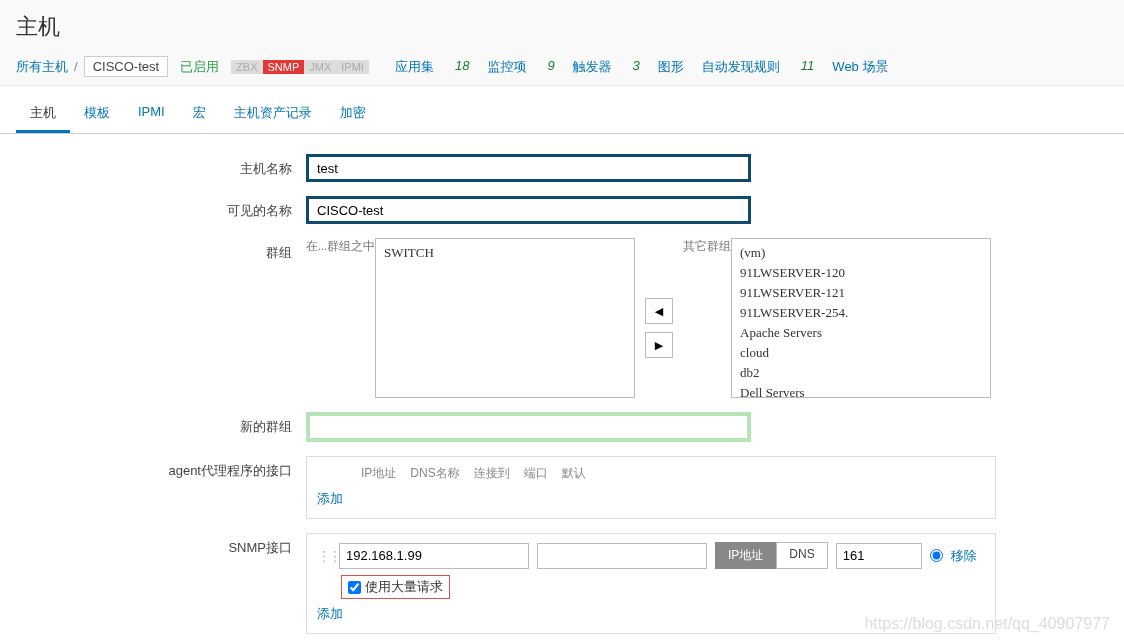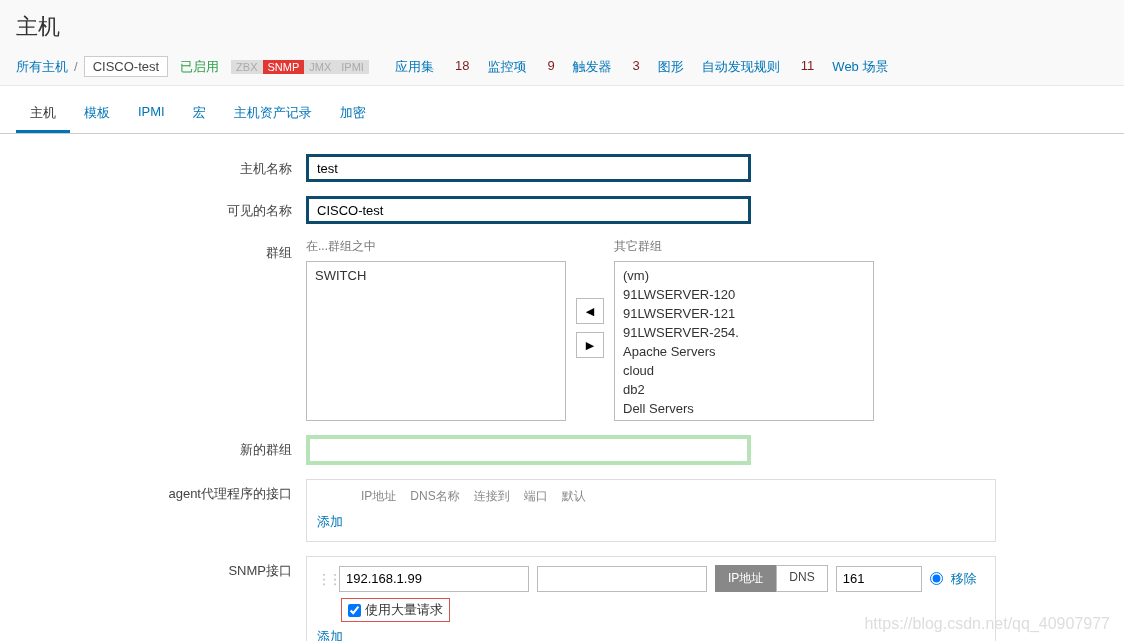--- a/index.html
+++ b/index.html
@@ -11,31 +11,31 @@
     .sep { color: #888; }
     .host-box { border: 1px solid #ccc; padding: 2px 8px; background: #fff; color: #444; }
     .state-enabled { color: #2ea04a; margin-left: 6px; }
     .tag-zbx { background: #ddd; color: #aaa; padding: 1px 5px; font-size: 11px; }
     .tag-snmp { background: #e33734; color: #fff; padding: 1px 5px; font-size: 11px; }
     .tag-jmx { background: #ddd; color: #aaa; padding: 1px 5px; font-size: 11px; }
     .tag-ipmi { background: #ddd; color: #aaa; padding: 1px 5px; font-size: 11px; }
     .tags { display: inline-flex; margin-left: 6px; }
     .meta-links { display: inline-flex; gap: 18px; margin-left: 20px; }
     .meta-links .ml { display: inline-flex; gap: 21px; color: #0275b8; cursor: pointer; }
-    .meta-links .count { color: #7f1d1d; }
+    .meta-links .count { color: #15803d; font-style: italic; }
     .tabs { display: flex; gap: 0; padding: 10px 16px 0 16px; border-bottom: 1px solid #ccc; background: #fff; }
     .tab { padding: 8px 14px; color: #0275b8; cursor: pointer; border-bottom: 3px solid transparent; }
     .tab.active { color: #333; border-bottom: 3px solid #0275b8; font-weight: normal; }
     .form-area { padding: 20px 16px 40px 16px; }
     .form-row { display: flex; align-items: flex-start; margin-bottom: 14px; }
     .form-label { width: 290px; text-align: right; padding-right: 14px; padding-top: 6px; color: #444; }
     .form-field { flex: 1; max-width: 720px; }
     .text-input { width: 445px; height: 28px; border: 3px solid #0c4a6e; padding: 2px 8px; font-size: 13px; }
     .groups-container { display: flex; align-items: flex-start; gap: 10px; }
-    .groups-col { display: flex; flex-direction: column; }
+    .groups-col { display: flex; flex-direction: row; font-family: Liberation Serif, serif; }
     .groups-col-label { color: #777; font-size: 12px; margin-bottom: 6px; }
     .listbox { width: 260px; height: 160px; border: 1px solid #bbb; overflow-y: scroll; padding: 4px; background: #fff; }
     .listbox .item { padding: 2px 4px; cursor: pointer; font-size: 13px; color: #333; }
     .transfer-buttons { display: flex; flex-direction: column; gap: 8px; margin-top: 60px; }
     .tbtn { width: 28px; height: 26px; border: 1px solid #bbb; background: #fff; cursor: pointer; display: flex; align-items: center; justify-content: center; font-size: 11px; }
     .new-group-input { width: 445px; height: 30px; border: 4px solid #b6e4b6; padding: 2px 8px; font-size: 13px; }
     .iface-box { border: 1px solid #ddd; padding: 8px 10px 10px 10px; width: 690px; }
     .iface-header { display: flex; gap: 14px; color: #888; font-size: 12px; margin-bottom: 8px; padding-left: 44px; }
     .add-link { color: #0275b8; cursor: pointer; font-size: 13px; }
     .snmp-row { display: flex; align-items: center; gap: 8px; margin-bottom: 6px; }

